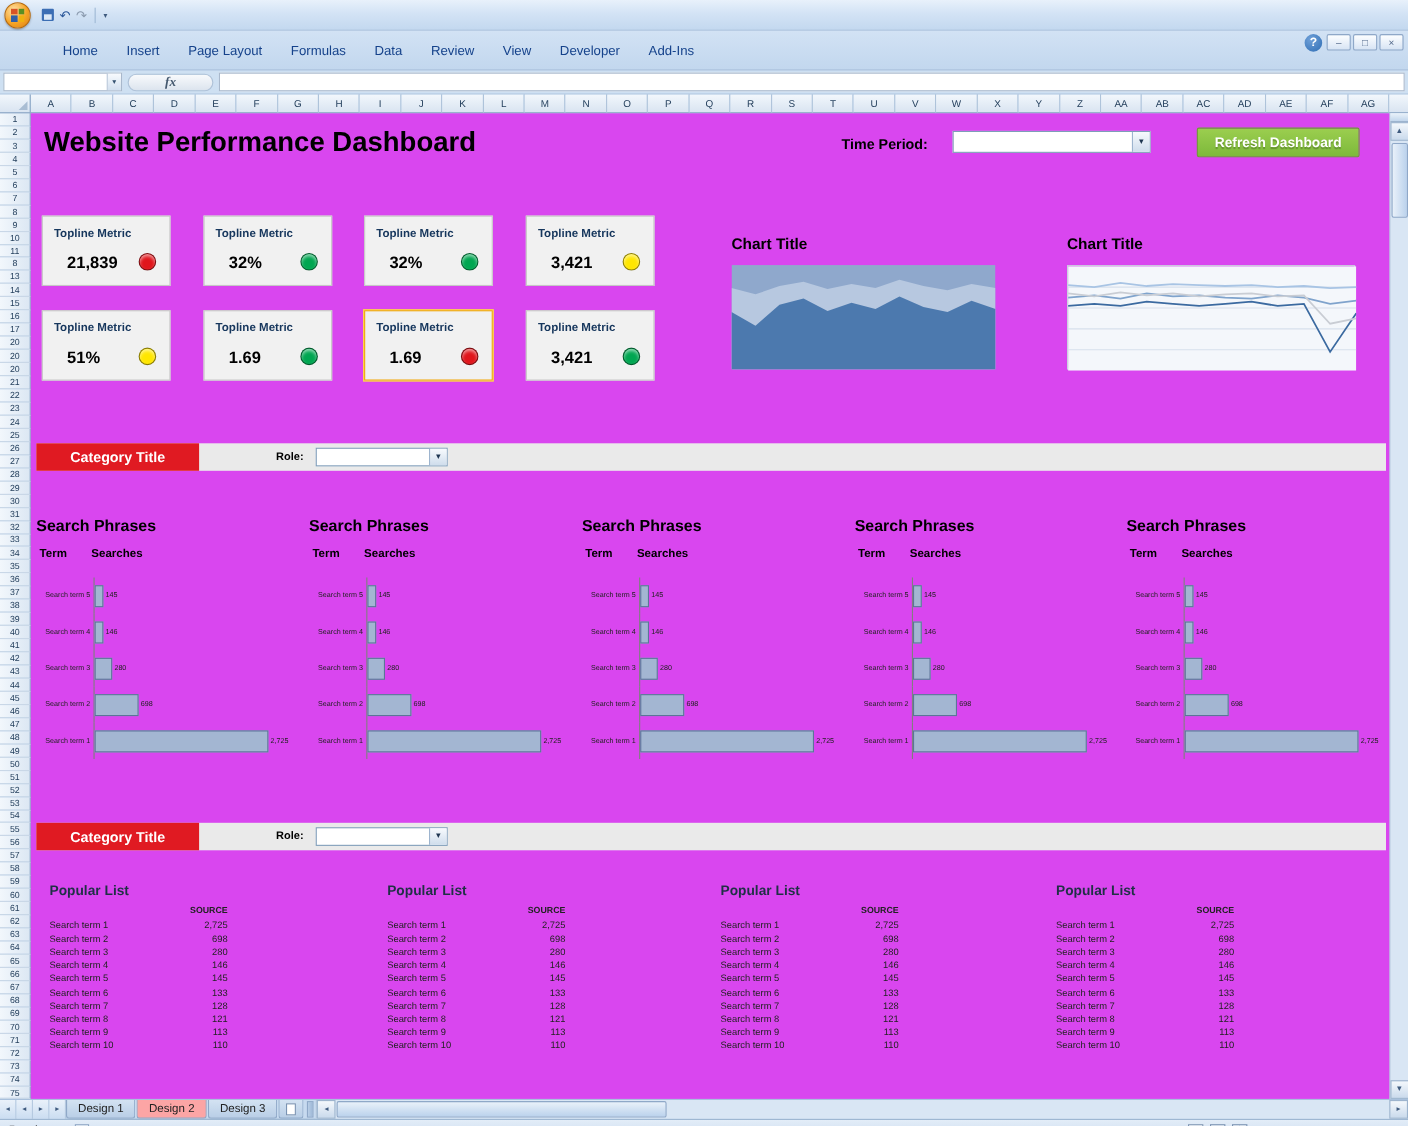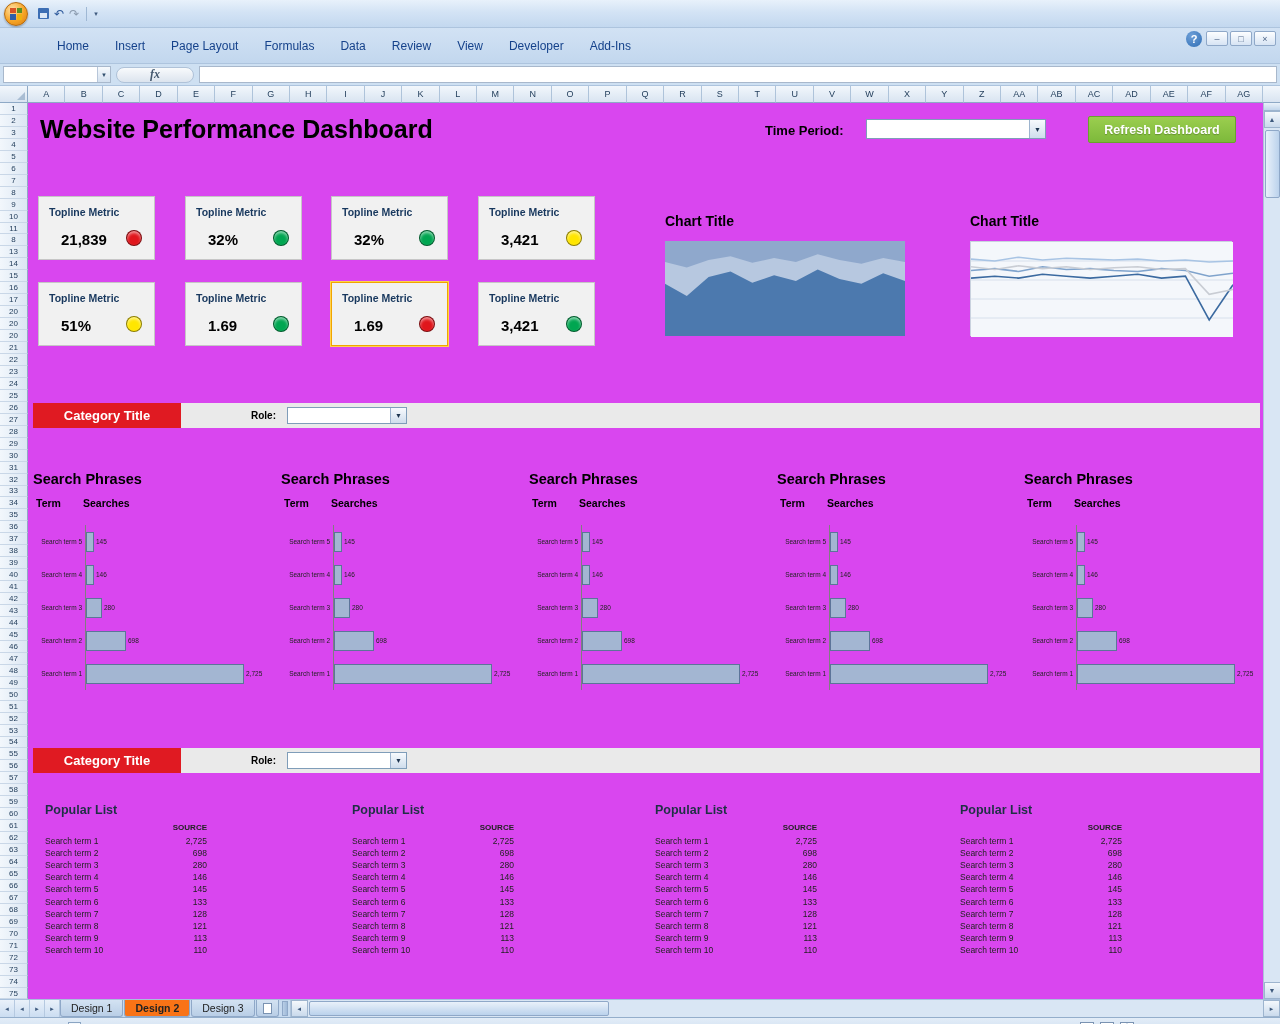--- a/index.html
+++ b/index.html
@@ -90,21 +90,21 @@
   .pl-col { position:absolute; top:700px; width:162px; }
   .pl-head { font-size:12.5px; font-weight:bold; color:#1F3045; height:16px; }
   .pl-source { font-size:8px; font-weight:bold; text-align:right; margin:4px 0 3px; color:#222; }
   .pl-row { display:flex; justify-content:space-between; align-items:center; height:12.1px; font-size:8.5px; color:#222; }
 
   
   .tabbar { height:18px; background:#C7DAEF; border-top:1px solid #A8C0DC; display:flex; align-items:stretch; }
   .navbtn { width:15px; display:flex; align-items:center; justify-content:center; font-size:6px; color:#3E5A7E; background:linear-gradient(#E9F1FA,#CBDDF1); border-right:1px solid #B5C9E0; }
   .stabs { display:flex; }
   .stab { padding:0 10px; font-size:10.5px; display:flex; align-items:center; background:linear-gradient(#D3E2F2,#B9CEE6); border:1px solid #8FA8C8; border-top:none; border-radius:0 0 3px 3px; color:#222; margin-right:1px; cursor:default; }
-  .stab.active { background:#f97316; font-weight:bold; }
+  .stab.active { background:#fca5a5; font-weight:normal; }
   .stab.insert { padding:0 6px; }
   .ins-ic { width:9px; height:11px; background:#fff; border:1px solid #7A93B2; }
   .tab-split { width:6px; background:linear-gradient(90deg,#B9CEE6,#9FB9D8); border:1px solid #8FA8C8; margin:1px 2px; }
   .hscroll { flex:1; display:flex; align-items:stretch; background:#D9E6F4; border-left:1px solid #AEC3DA; }
   .hs-btn { width:17px; display:flex; align-items:center; justify-content:center; font-size:6px; color:#3E5A7E; background:linear-gradient(#F4F8FC,#CADAEC); border:1px solid #9DB4CE; }
   .hs-thumb { width:300px; margin:1px; background:linear-gradient(#E9F1FA,#BBD2EC); border:1px solid #8FA8C8; border-radius:2px; }
   .hs-track { flex:1; }
 
   .statusbar { height:21px; background:linear-gradient(#E3EDF8,#C8DAEE); border-top:1px solid #94AECB; display:flex; align-items:center; padding:0 8px; font-size:11px; color:#333; }
   .macro-ic { width:13px; height:12px; border:1px solid #8AA4C2; background:#F4F8FC; margin-left:28px; position:relative; }

